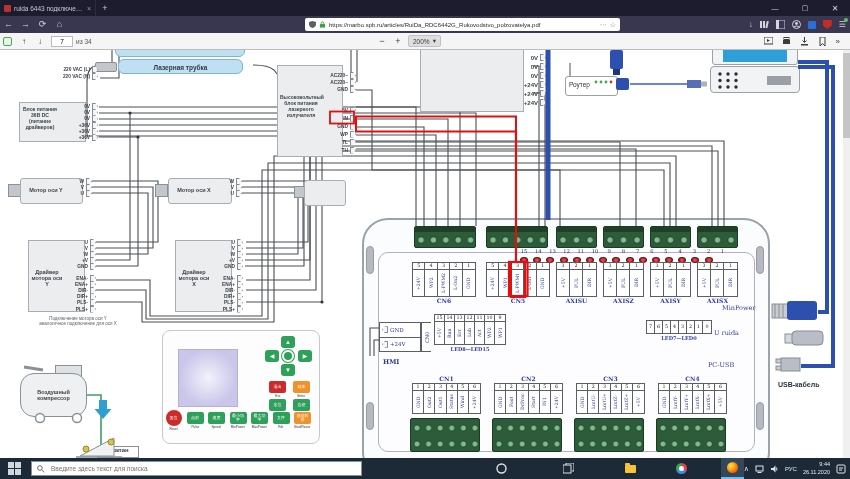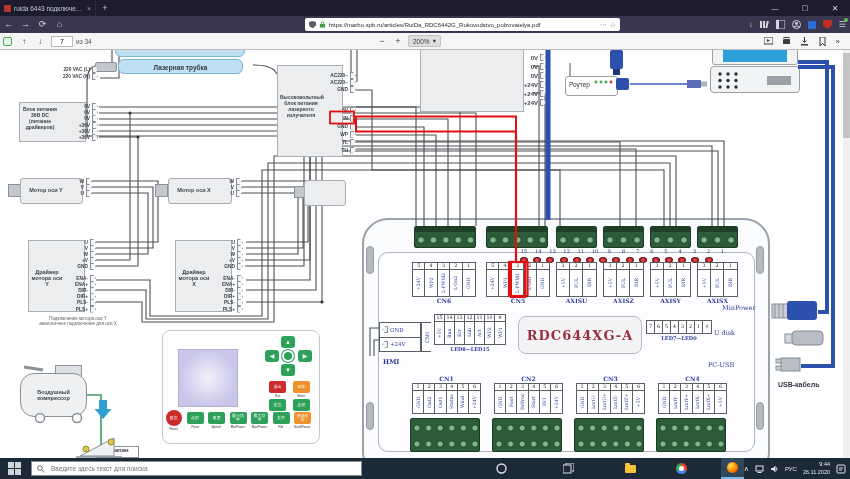--- a/index.html
+++ b/index.html
@@ -666,21 +666,20 @@
             <div class="plab" style="height:22px">WP2</div>
           </div>
           <div class="pcol" style="width:10px">
             <div class="pnum">9</div>
             <div class="plab" style="height:22px">WP1</div>
           </div>
         </div>
         <div class="cap" style="font-size:5px;">LED8—LED15</div>
     </div>
 
-    <div class="rdc">RDC644XG-A</div>
 
     <div class="pingrp" style="left:646px;top:270px;">
       <div class="pcells">
 
       <div class="pcol" style="width:8px">
             <div class="pnum" style="border-bottom:none;height:12px;line-height:12px;">7</div>
           </div>
           <div class="pcol" style="width:8px">
             <div class="pnum" style="border-bottom:none;height:12px;line-height:12px;">6</div>
           </div>
@@ -700,21 +699,21 @@
             <div class="pnum" style="border-bottom:none;height:12px;line-height:12px;">1</div>
           </div>
           <div class="pcol" style="width:8px">
             <div class="pnum" style="border-bottom:none;height:12px;line-height:12px;">0</div>
           </div>
         </div>
         <div class="cap" style="font-size:5px;">LED7—LED0</div>
     </div>
 
     <div class="blab" style="left:722px;top:254px;">MinPower</div>
-    <div class="blab" style="left:714px;top:279px;">U disk</div>
+    <div class="blab" style="left:714px;top:279px;">U ruida</div>
     <div class="blab" style="left:708px;top:311px;">PC-USB</div>
 
     <div class="pingrp pb" style="left:412px;top:325px;">
       <div class="cap">CN1</div>
       <div class="pcells">
 
       <div class="pcol">
             <div class="pnum">1</div>
             <div class="plab">GND</div>
           </div>

